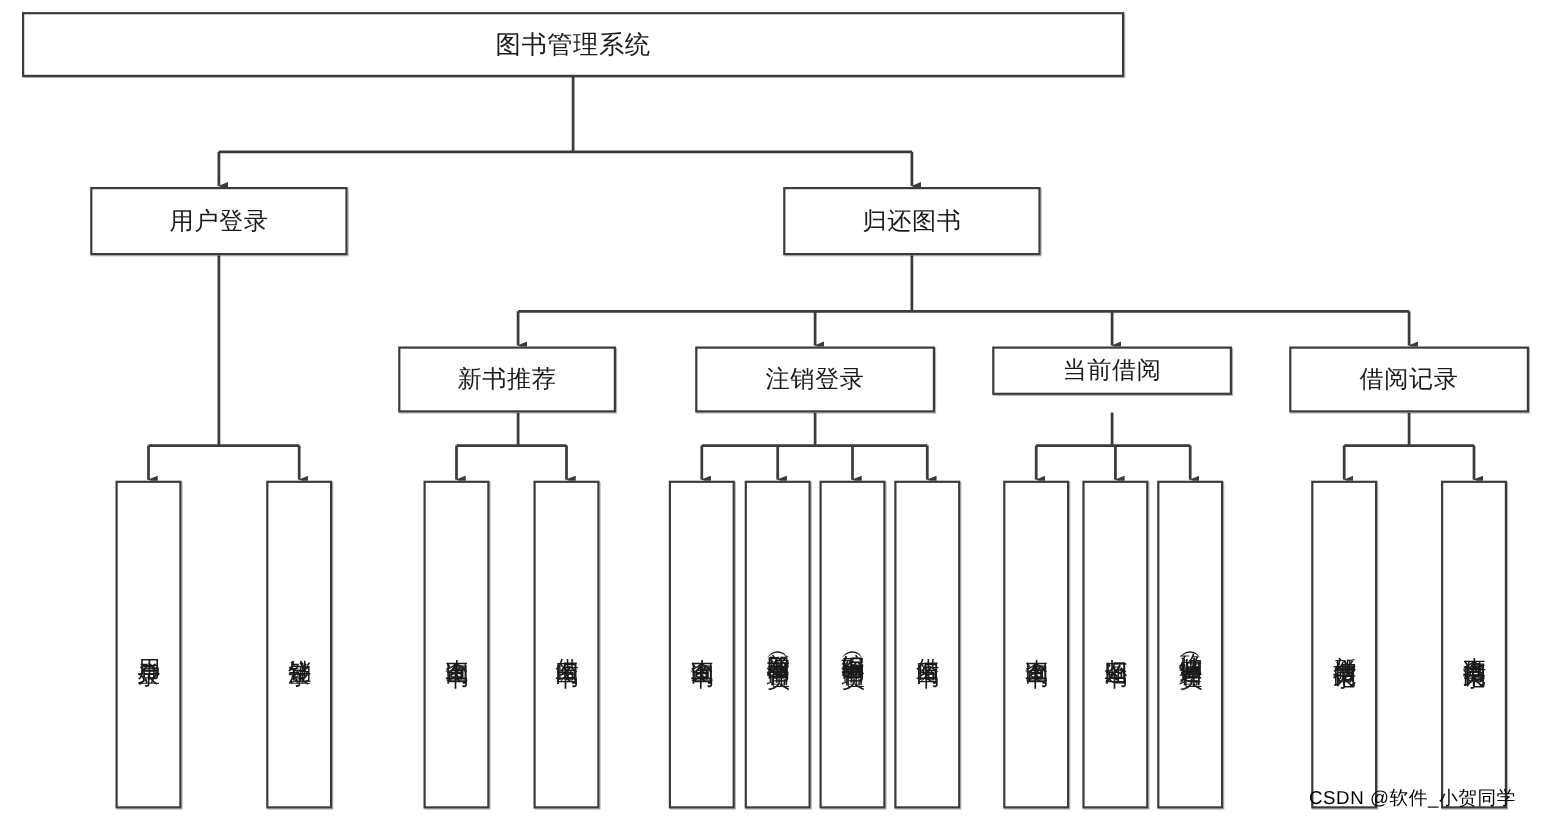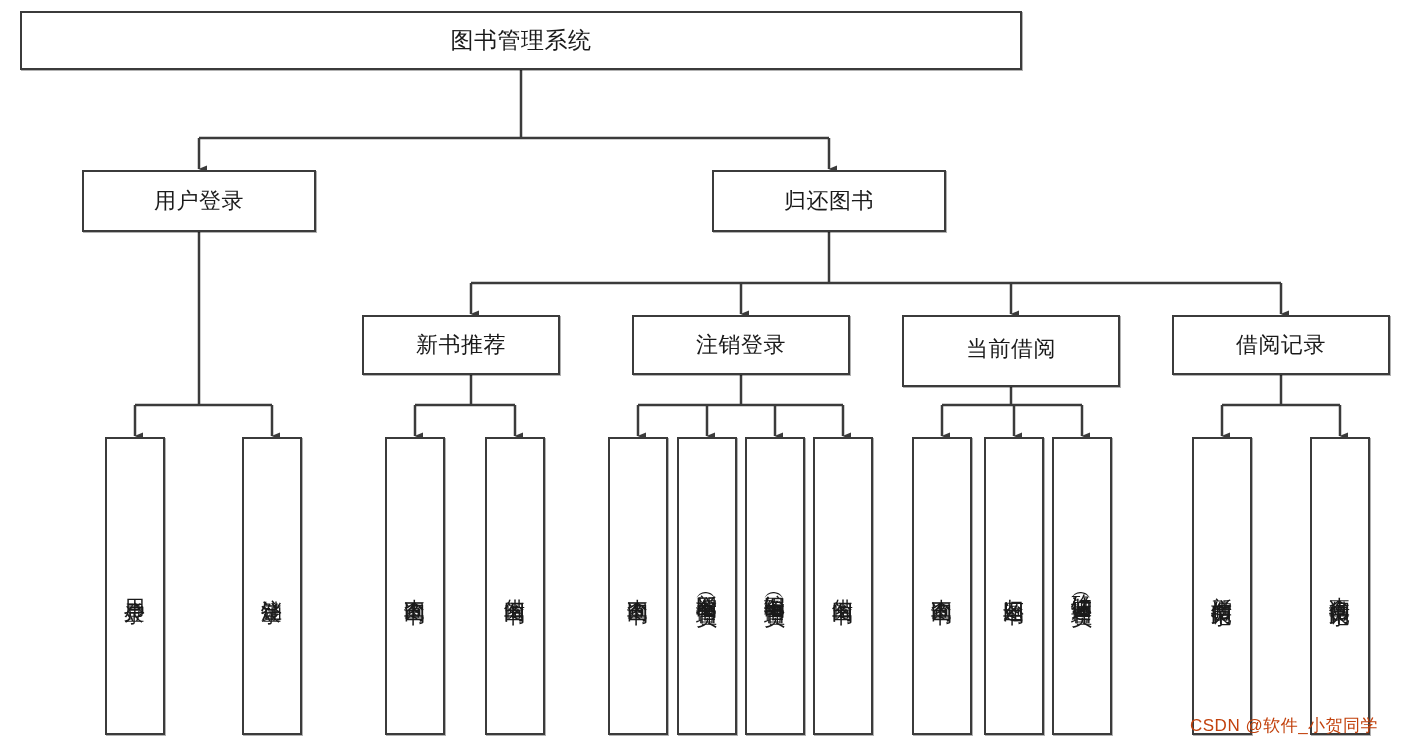--- a/index.html
+++ b/index.html
@@ -53,21 +53,21 @@
     white-space: normal;
   }
   .node.root .node-label {
     font-size: 23px;
   }
   .watermark {
     position: absolute;
     left: 1190px;
     top: 714px;
     font-size: 17px;
-    color: #c2410c;
+    color: #000000;
     white-space: nowrap;
     letter-spacing: 0.5px;
   }
 </style>
 </head>
 <body>
 
 <div id="canvas">
   <svg class="edges" id="edge-svg" viewBox="0 0 1405 747">
     <defs>
@@ -121,21 +121,21 @@
       </div>
       <div class="node" style="left: 712px; top: 170px; width: 234px; height: 62px;">
         <span class="node-label">归还图书</span>
       </div>
       <div class="node" style="left: 362px; top: 315px; width: 198px; height: 60px;">
         <span class="node-label">新书推荐</span>
       </div>
       <div class="node" style="left: 632px; top: 315px; width: 218px; height: 60px;">
         <span class="node-label">注销登录</span>
       </div>
-      <div class="node" style="left: 902px; top: 315px; width: 218px; height: 72px; font-family: Liberation Mono, monospace;">
+      <div class="node" style="left: 902px; top: 315px; width: 218px; height: 44px;">
         <span class="node-label">当前借阅</span>
       </div>
       <div class="node" style="left: 1172px; top: 315px; width: 218px; height: 60px;">
         <span class="node-label">借阅记录</span>
       </div>
       <div class="node leaf" style="left: 105px; top: 437px; width: 60px; height: 298px;">
         <span class="node-label">用户登录</span>
       </div>
       <div class="node leaf" style="left: 242px; top: 437px; width: 60px; height: 298px;">
         <span class="node-label">注销登录</span>

